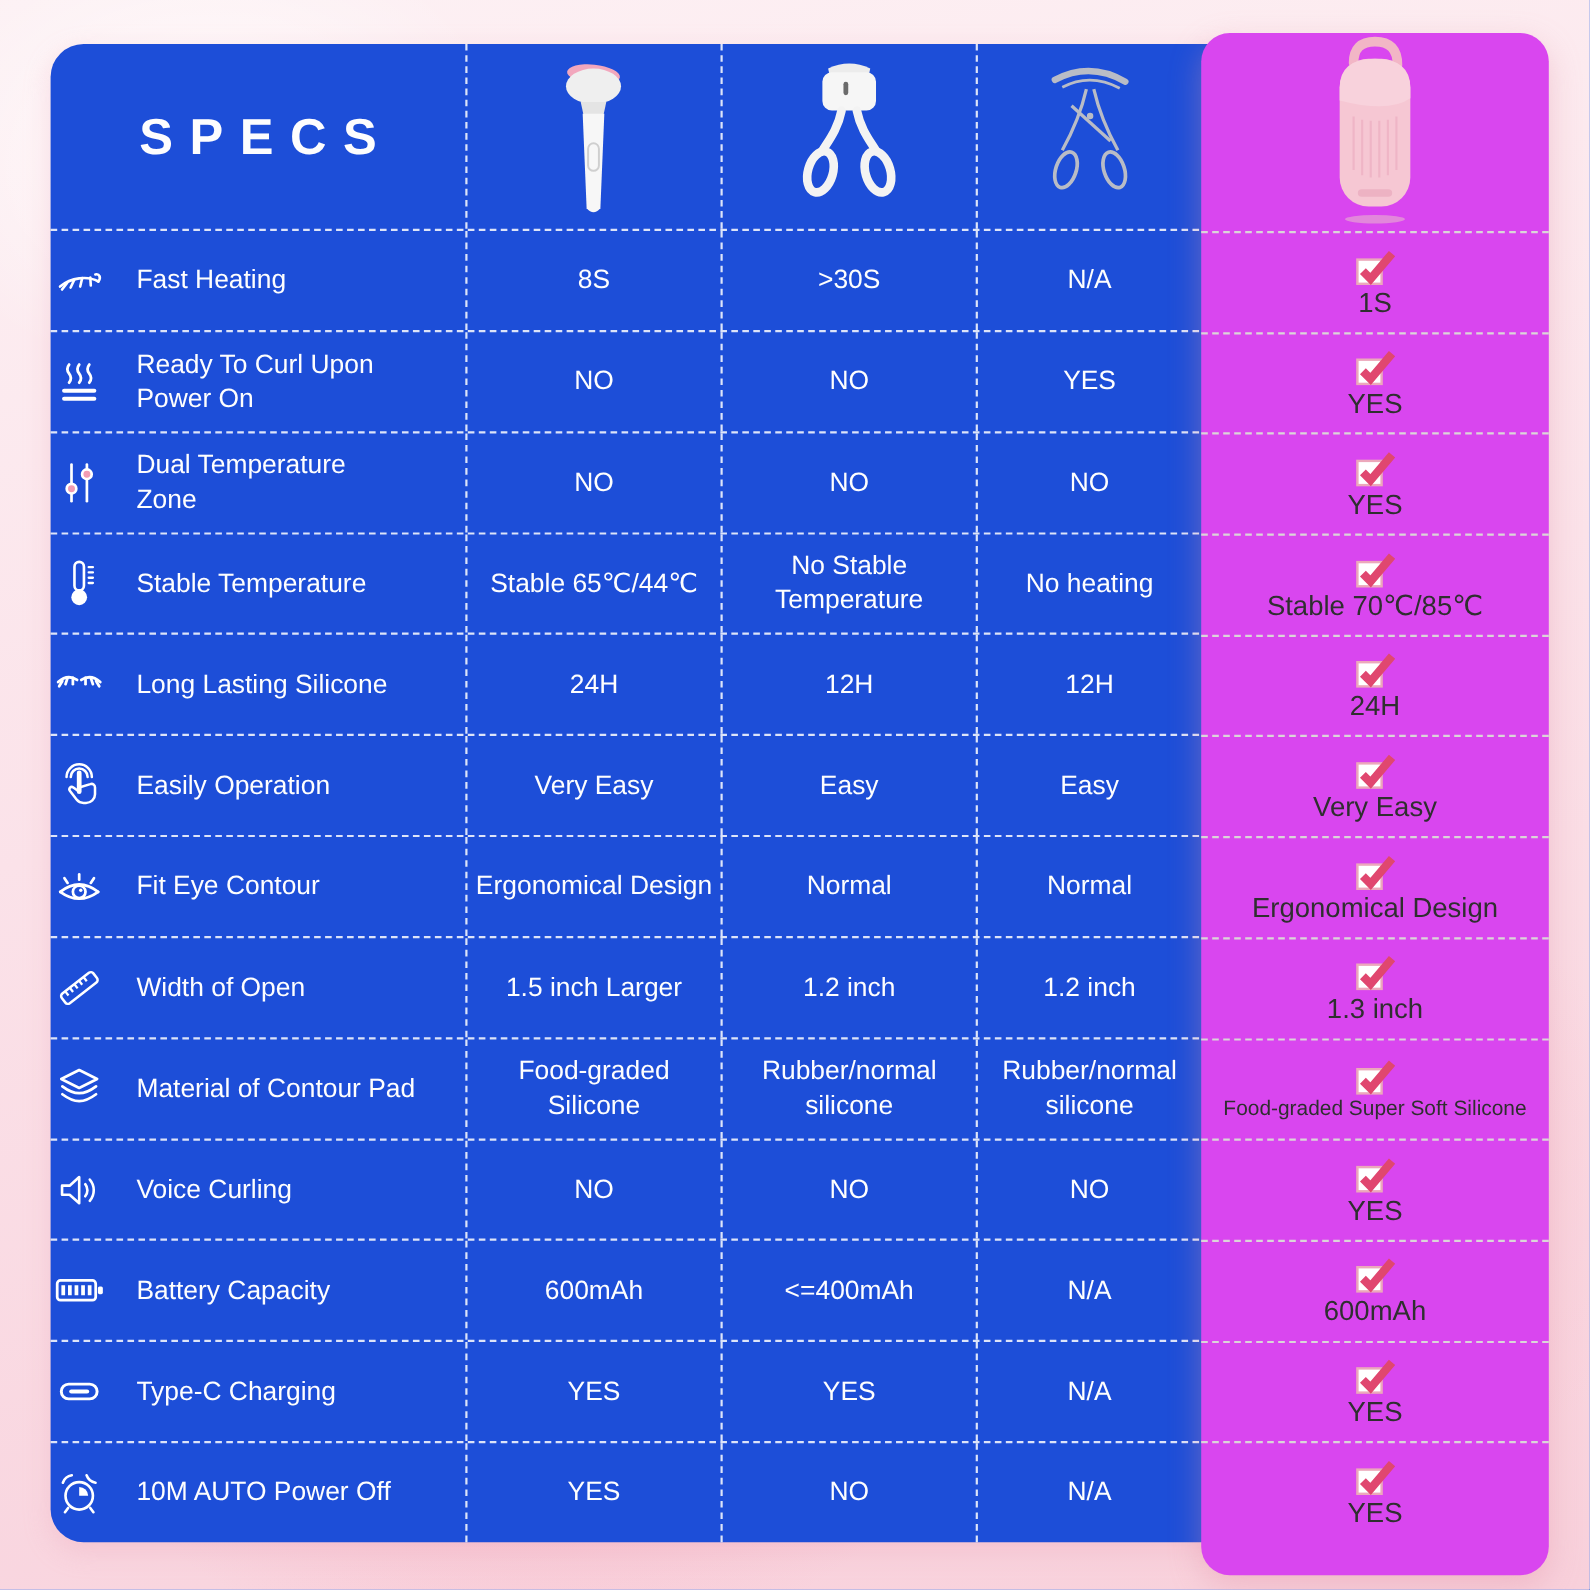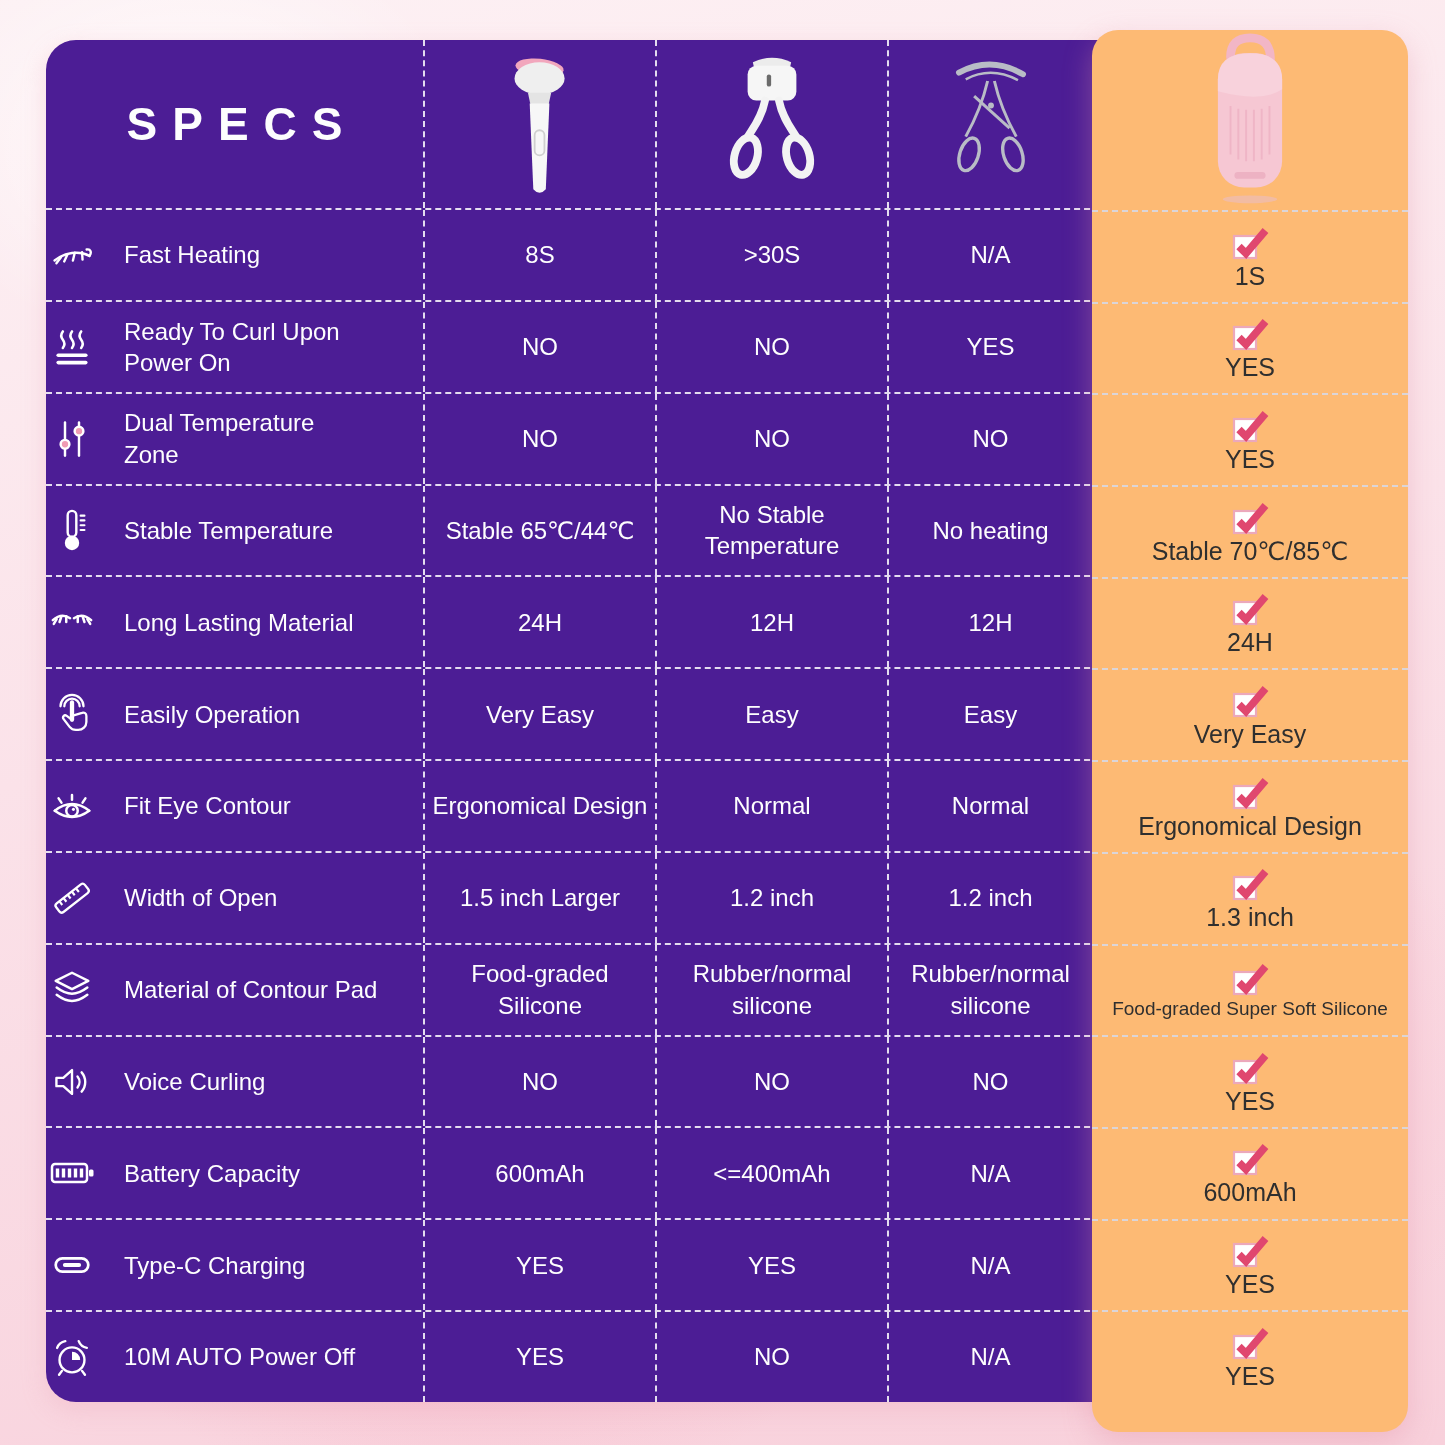--- a/index.html
+++ b/index.html
@@ -8,38 +8,38 @@
     font-family:"Liberation Sans","DejaVu Sans",sans-serif;
     background:linear-gradient(168deg,#FDF1F4 0%,#FBE2E9 45%,#F8D0DB 100%);
   }
   .blob{position:absolute;border-radius:50%;pointer-events:none}
   #blob1{left:-90px;top:-70px;width:560px;height:420px;background:radial-gradient(closest-side,rgba(255,255,255,.8),rgba(255,255,255,0))}
   #blob2{left:90px;bottom:-60px;width:760px;height:430px;background:radial-gradient(closest-side,rgba(246,166,186,.45),rgba(246,166,186,0))}
   #blob3{right:-80px;bottom:100px;width:520px;height:520px;background:radial-gradient(closest-side,rgba(249,200,212,.55),rgba(249,200,212,0))}
 
   #panel{
     position:absolute;left:46px;top:40px;width:1084px;height:1362px;
-    background:#4c1d95;border-radius:30px;display:flex;flex-direction:column;
+    background:#1d4ed8;border-radius:30px;display:flex;flex-direction:column;
     box-shadow:0 8px 24px rgba(232,156,176,.28);
   }
   .trow{display:flex;flex:1 1 0;border-top:2px dashed rgba(255,255,255,.85);min-height:0}
   .trow.head{flex:0 0 168px;border-top:none}
   .cl{flex:0 0 377px;display:flex;align-items:center;gap:26px;box-sizing:border-box}
   .ch{flex:0 0 377px;display:flex;align-items:center;justify-content:center;box-sizing:border-box}
   .cv{flex:0 0 232px;box-sizing:border-box;border-left:2px dashed rgba(255,255,255,.85);
       display:flex;align-items:center;justify-content:center;text-align:center;
       color:#FEFEFE;font-size:24px;line-height:1.3;white-space:pre-line}
   .cv.c4{flex:1 1 auto;padding-right:38px}
   .icon-box{flex:0 0 52px;display:flex;justify-content:center;align-items:center}
   .flabel{color:#FEFEFE;font-size:24px;line-height:1.3;white-space:pre-line}
   #specs-title{color:#FDFDFE;font-size:46px;font-weight:bold;letter-spacing:15px;padding-left:15px}
 
   #card{
     position:absolute;left:1092px;top:30px;width:316px;height:1402px;
-    background:#fdba74;border-radius:26px;display:flex;flex-direction:column;
+    background:#d946ef;border-radius:26px;display:flex;flex-direction:column;
     box-shadow:0 10px 28px rgba(226,144,165,.38);
   }
   .chead{flex:0 0 178px;display:flex;align-items:center;justify-content:center}
   .crow{flex:1 1 0;border-top:2px dashed #DBD5D8;display:flex;flex-direction:column;
         align-items:center;justify-content:center;gap:2px;min-height:0}
   .cfoot{flex:0 0 30px}
   .cval{color:#2F2F2F;font-size:25px;text-align:center;line-height:1.1}
   .cval.small{font-size:19px}
 
   svg{display:block}
@@ -171,21 +171,21 @@
           <path d="M4 22 Q 13 14 22 20"></path>
             <path d="M8 21 L5 26"></path>
             <path d="M13 18 L11 24"></path>
             <path d="M18 18 L18 24"></path>
           <path d="M26 20 Q 35 14 44 22"></path>
             <path d="M30 18 L30 24"></path>
             <path d="M35 18 L37 24"></path>
             <path d="M40 21 L43 26"></path>
         </svg>
         </span>
-      <span class="flabel">Long Lasting Material</span>
+      <span class="flabel">Long Lasting Silicone</span>
     </div>
     <div class="cv">24H</div>
     <div class="cv">12H</div>
     <div class="cv c4">12H</div>
   </div>
 
   <div class="trow">
     <div class="cl">
       <span class="icon-box">
         <svg width="46" height="46" viewBox="0 0 48 48" fill="none" stroke="#fff" stroke-width="2.4" stroke-linecap="round" stroke-linejoin="round">

